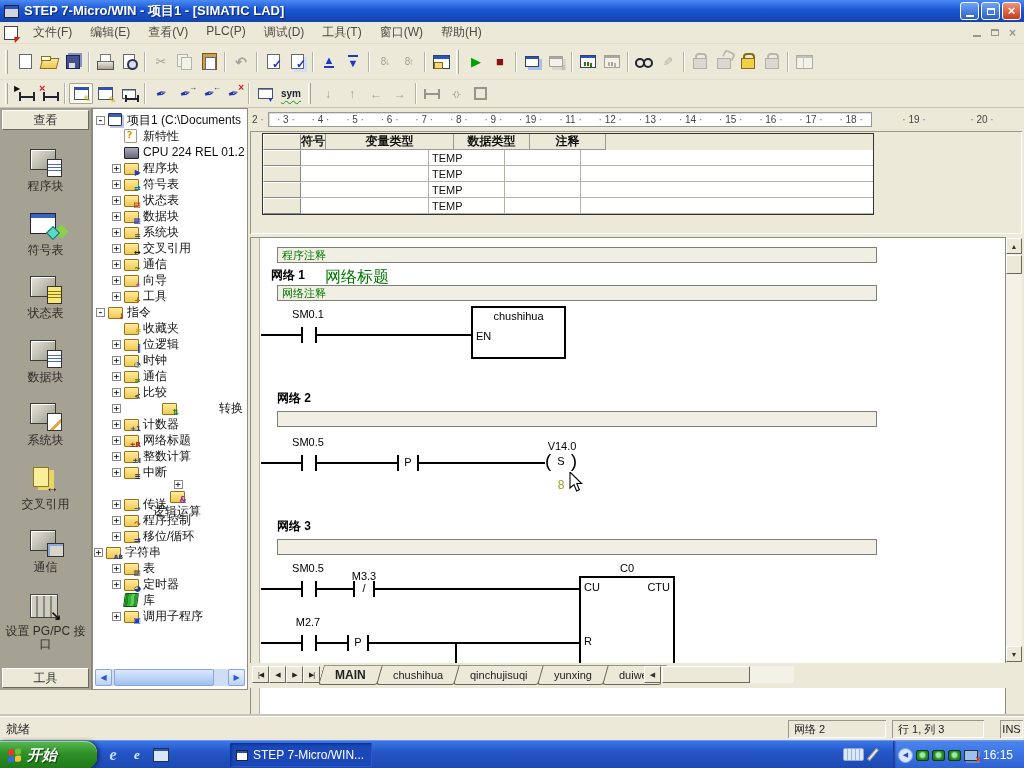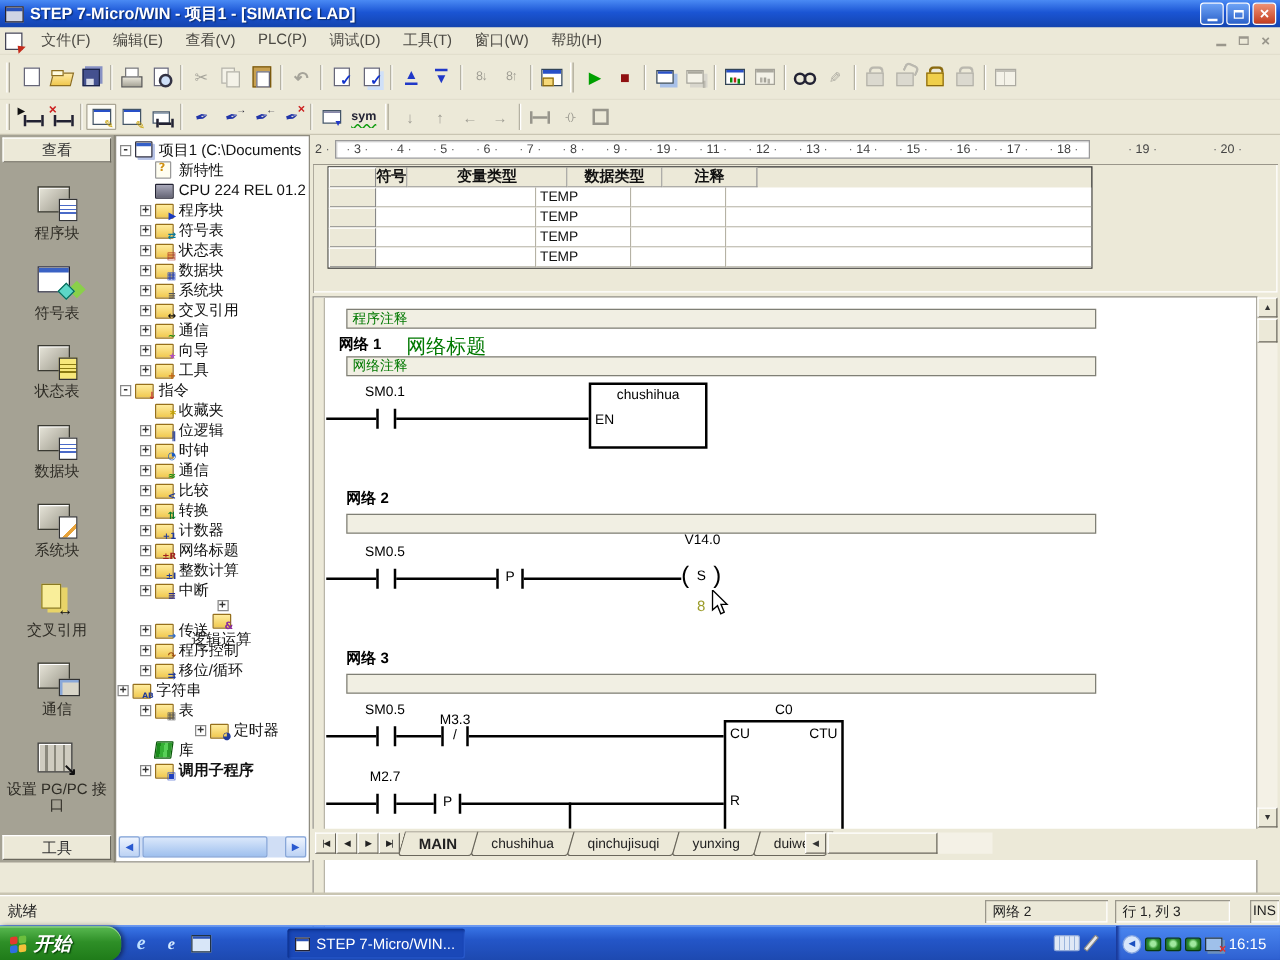--- a/index.html
+++ b/index.html
@@ -517,21 +517,21 @@
         <span class="nicon" data-icon="comm2-icon"></span>
         <span class="tlabel">通信</span>
       </div>
 
       <div class="trow" data-exp="plus" style="padding-left: 18px;">
         <span class="exp"></span>
         <span class="nicon" data-icon="compare-icon"></span>
         <span class="tlabel">比较</span>
       </div>
 
-      <div class="trow" data-exp="plus" style="padding-left: 18px;">
+      <div class="trow" data-exp="plus" style="padding-left: 18px; justify-content: space-between;">
         <span class="exp"></span>
         <span class="nicon" data-icon="convert-icon"></span>
         <span class="tlabel">转换</span>
       </div>
 
       <div class="trow" data-exp="plus" style="padding-left: 18px;">
         <span class="exp"></span>
         <span class="nicon" data-icon="counter-icon"></span>
         <span class="tlabel">计数器</span>
       </div>
@@ -583,33 +583,33 @@
         <span class="nicon" data-icon="string-icon"></span>
         <span class="tlabel">字符串</span>
       </div>
 
       <div class="trow" data-exp="plus" style="padding-left: 18px;">
         <span class="exp"></span>
         <span class="nicon" data-icon="table-icon"></span>
         <span class="tlabel">表</span>
       </div>
 
-      <div class="trow" data-exp="plus" style="padding-left: 18px; margin-left: 44px;">
+      <div class="trow" data-exp="plus" style="padding-left: 18px;">
         <span class="exp"></span>
         <span class="nicon" data-icon="timer-icon"></span>
         <span class="tlabel">定时器</span>
       </div>
 
       <div class="trow" data-exp="none" style="padding-left: 18px;">
         <span class="exp"></span>
         <span class="nicon" data-icon="library-icon"></span>
         <span class="tlabel">库</span>
       </div>
 
-      <div class="trow" data-exp="plus" style="padding-left: 18px; font-weight: bold;">
+      <div class="trow" data-exp="plus" style="padding-left: 18px;">
         <span class="exp"></span>
         <span class="nicon" data-icon="call-subroutine-icon"></span>
         <span class="tlabel">调用子程序</span>
       </div>
     </div>
   <div class="tree-hsb">
     <span class="xpa" style="left:0">◀</span>
     <span class="xpthumb"></span>
     <span class="xpa" style="right:0">▶</span>
   </div>
@@ -712,21 +712,21 @@
   <div class="llabel" style="left:28px;top:198px;width:58px">SM0.5</div>
   <div class="ct" style="left:50px;top:217px;width:16px">
       <i class="l"></i>
       <i class="r"></i>
     </div>
   <div class="ct" style="left:146px;top:217px;width:22px">
       <i class="l"></i>
       <i class="r"></i>
       <b>P</b>
     </div>
-  <div class="llabel" style="left:282px;top:188px;width:58px">V14.0</div>
+  <div class="llabel" style="left:282px;top:202px;width:58px">V14.0</div>
   <div class="coil" style="left:294px;top:214px">
     <span class="par l">(</span>
       <span class="cs">S</span>
       <span class="par r">)</span>
   </div>
   <div class="enumlbl" style="left:294px;top:240px;width:32px;text-align:center">8</div>
   <svg width="16" height="21" style="position:absolute;left:318px;top:234px;z-index:5">
     <polygon points="1,0 1,16 5,12.6 7.6,19 10.4,17.7 7.8,11.5 12.6,11.5" fill="#fff" stroke="#000" stroke-width="1.1"></polygon>
   </svg>
 

